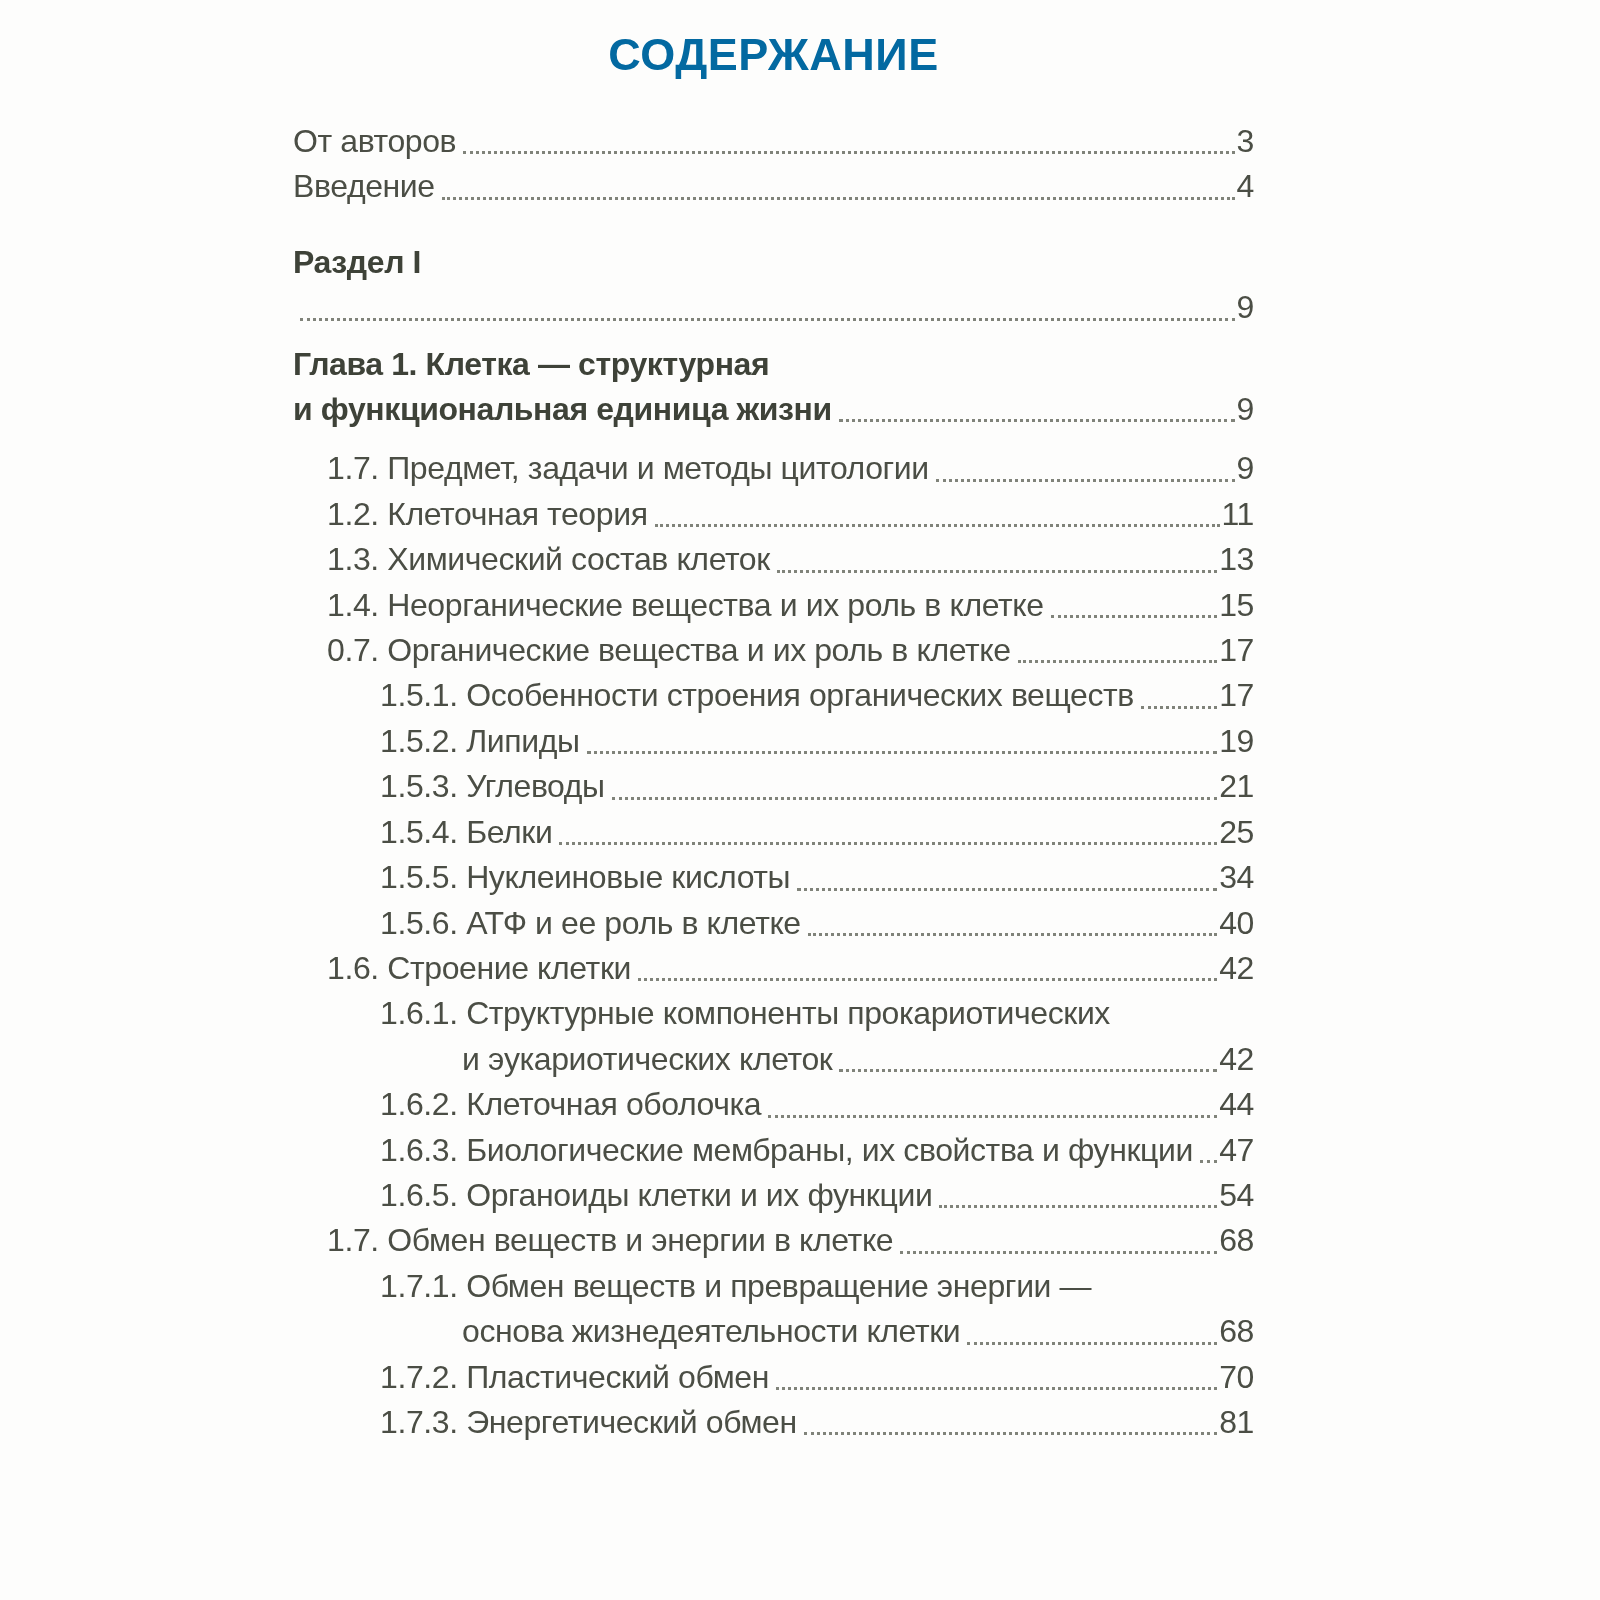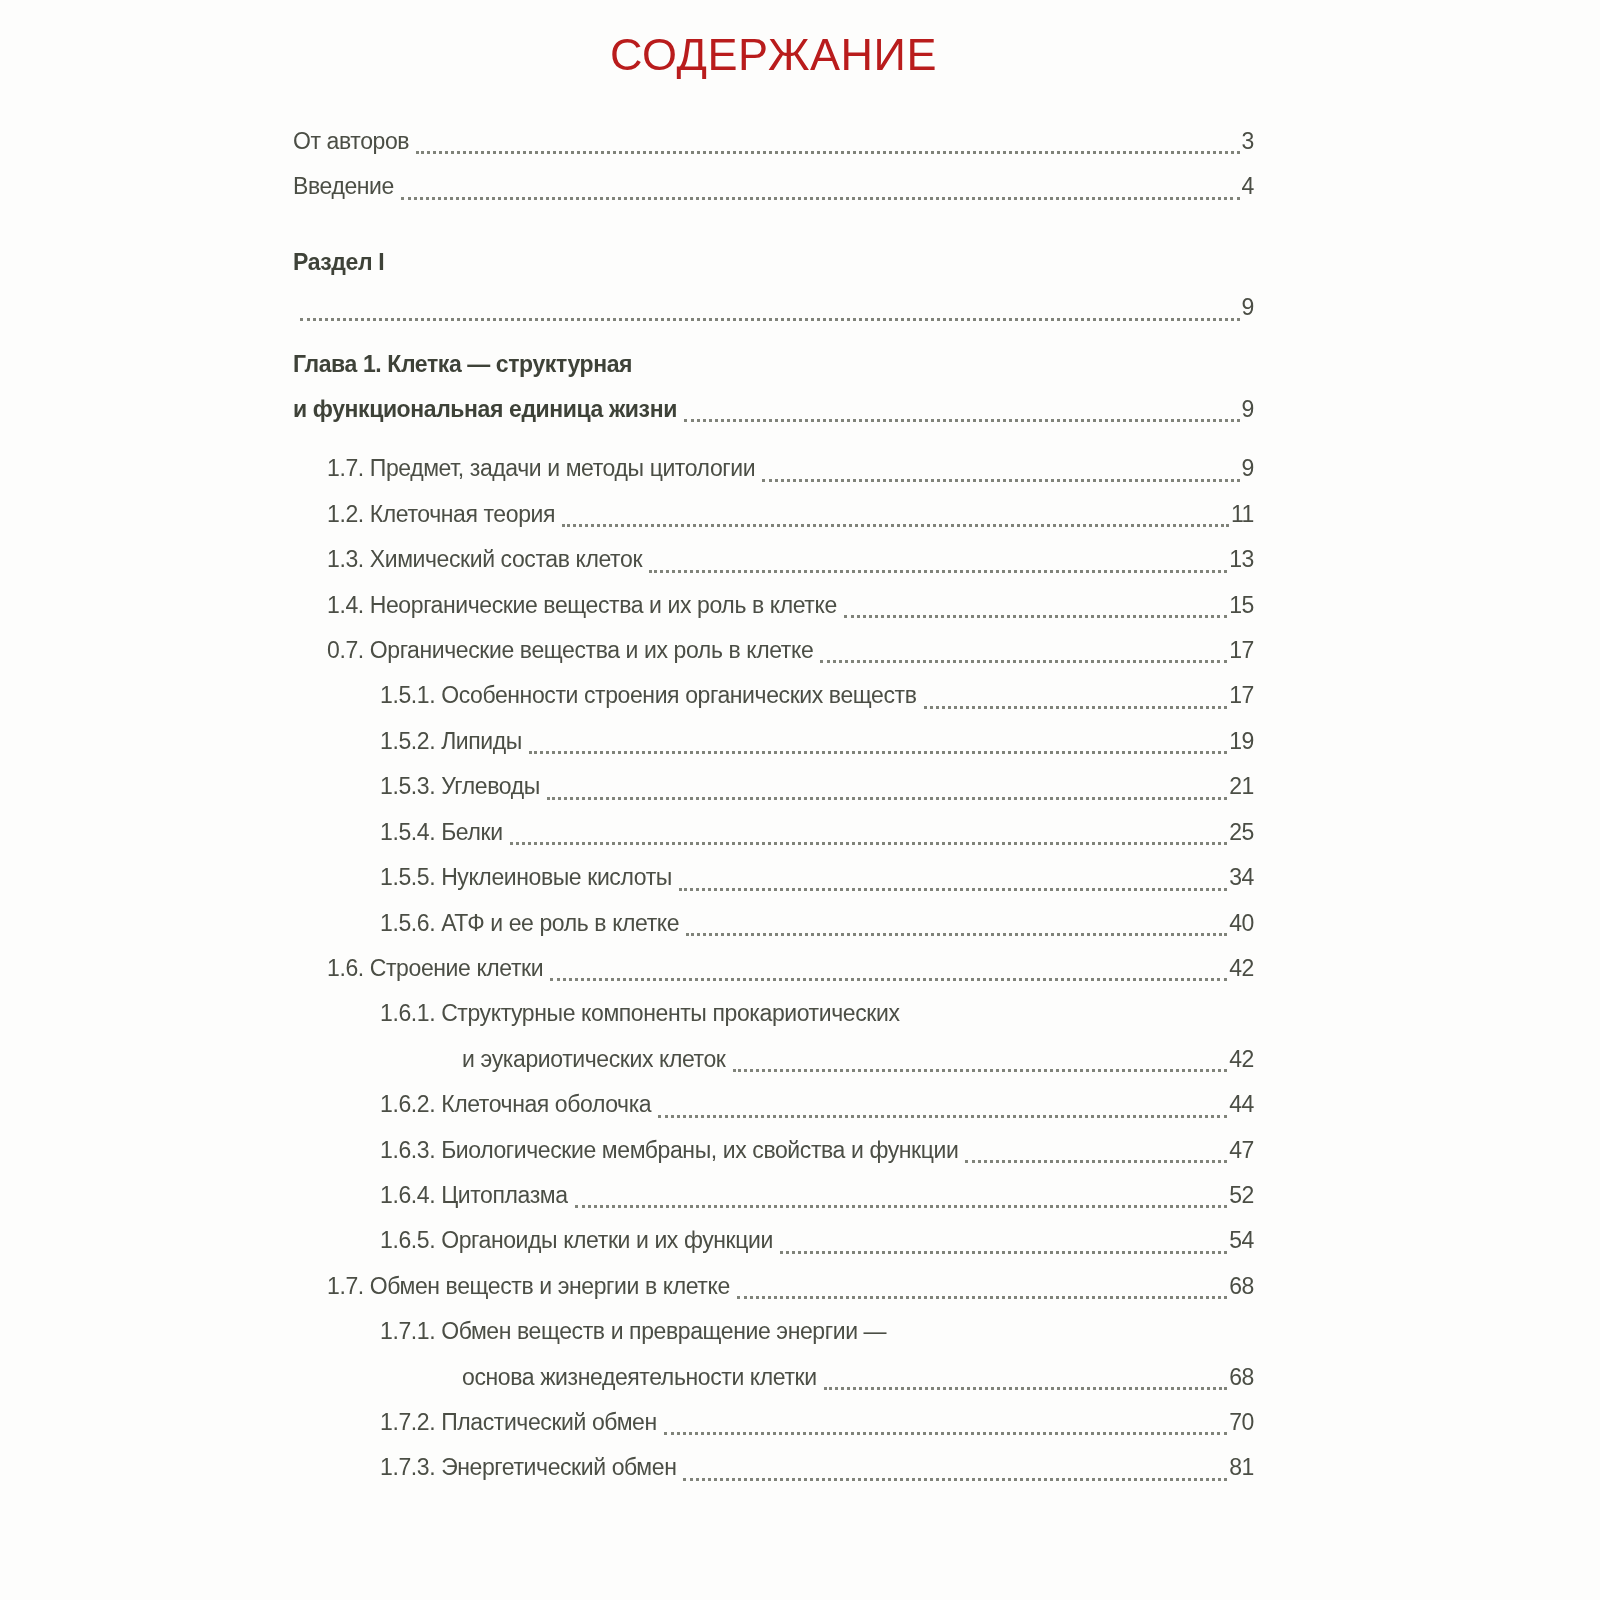--- a/index.html
+++ b/index.html
@@ -20,31 +20,31 @@
     position: absolute;
     left: 293px;
     top: 30px;
     width: 961px;
   }
   .doc-title {
     margin: 0;
     text-align: center;
     font-size: 45px;
     line-height: 50px;
-    font-weight: normal;
-    color: #b91c1c;
+    font-weight: bold;
+    color: #0369a1;
     letter-spacing: 0.5px;
   }
   .toc {
     margin-top: 39px;
   }
   .row {
     display: flex;
     align-items: flex-start;
-    font-size: 23px;
+    font-size: 32px;
     line-height: 45.4px;
     letter-spacing: -0.4px;
     white-space: nowrap;
   }
   .row.bold { font-weight: bold; color: #3e4238; }
   .lvl-0 { padding-left: 0; }
   .lvl-1 { padding-left: 34px; }
   .lvl-2 { padding-left: 87px; }
   .lvl-3 { padding-left: 169px; }
   .gap-section { margin-top: 30px; }
@@ -168,25 +168,20 @@
           <span class="label">1.6.2. Клеточная оболочка</span>
           <span class="leader"></span>
           <span class="pagenum">44</span>
         </div>
         <div class="row lvl-2">
           <span class="label">1.6.3. Биологические мембраны, их свойства и функции</span>
           <span class="leader"></span>
           <span class="pagenum">47</span>
         </div>
         <div class="row lvl-2">
-          <span class="label">1.6.4. Цитоплазма</span>
-          <span class="leader"></span>
-          <span class="pagenum">52</span>
-        </div>
-        <div class="row lvl-2">
           <span class="label">1.6.5. Органоиды клетки и их функции</span>
           <span class="leader"></span>
           <span class="pagenum">54</span>
         </div>
         <div class="row lvl-1">
           <span class="label">1.7. Обмен веществ и энергии в клетке</span>
           <span class="leader"></span>
           <span class="pagenum">68</span>
         </div>
         <div class="row lvl-2">

